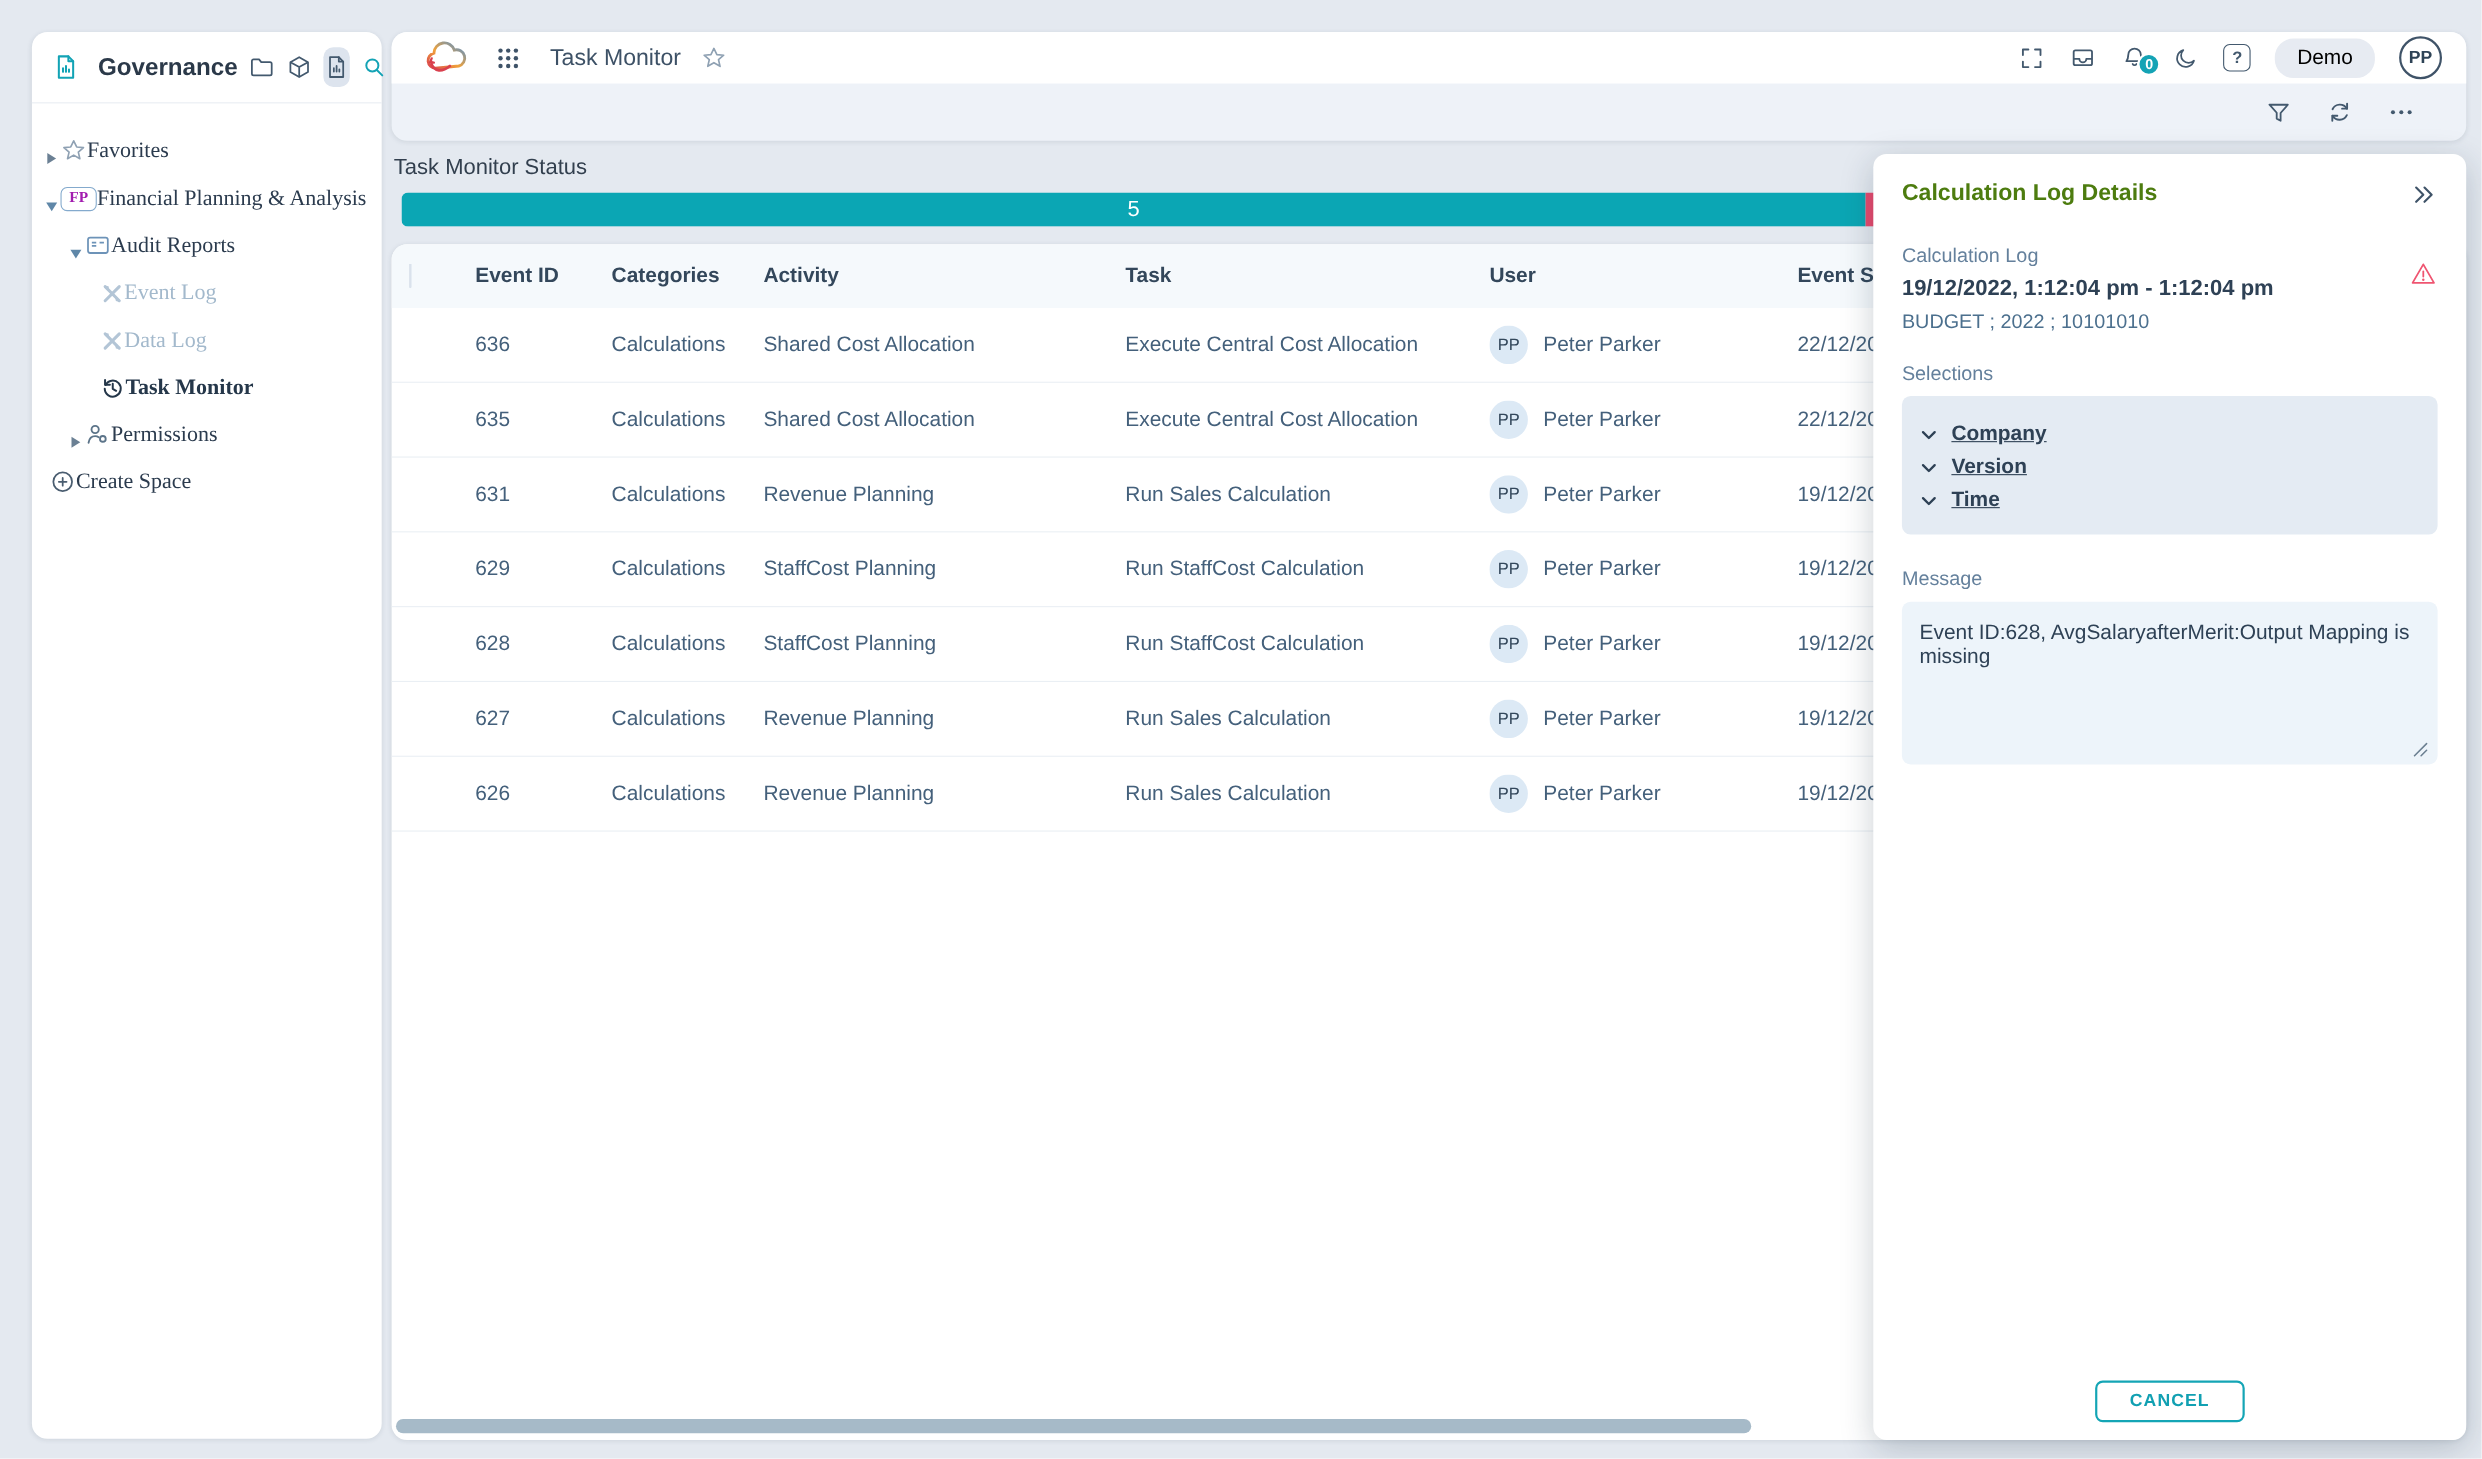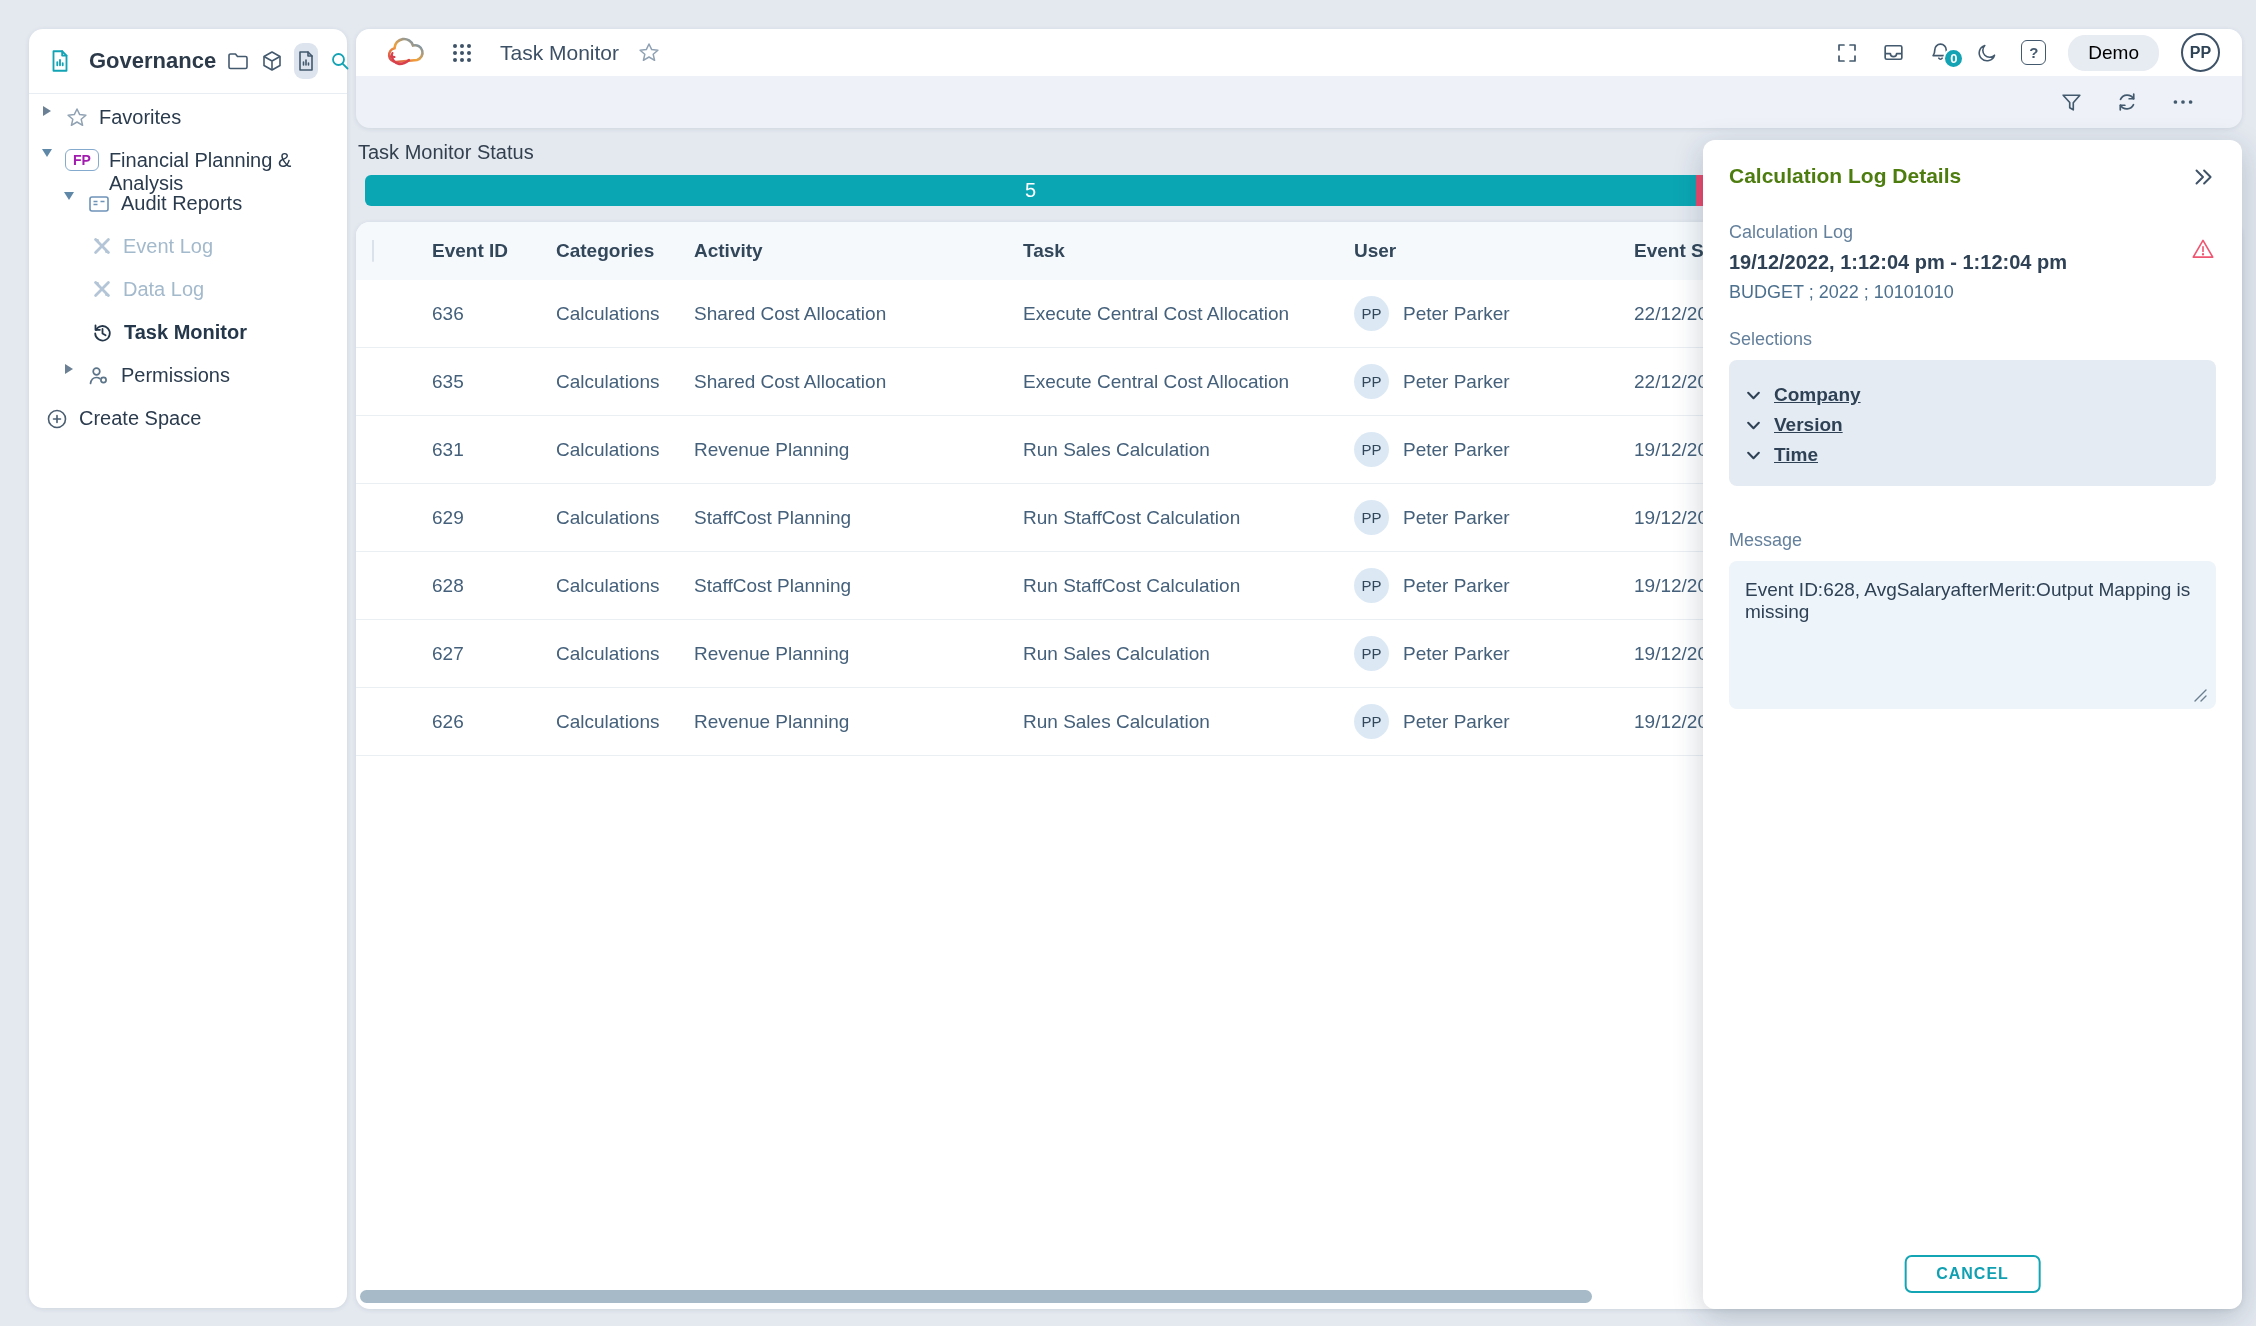--- a/index.html
+++ b/index.html
@@ -21,21 +21,21 @@
     box-shadow:0 1px 5px rgba(30,50,70,.10);
   }
   .sb-header {
     height:65px; display:flex; align-items:center; gap:10px;
     padding:0 14px 0 18px; border-bottom:1px solid #e8edf3;
   }
   .sb-title { font-size:22px; font-weight:700; color:#2b3949; margin-right:auto; margin-left:6px; }
   .sb-hicon { width:36px; height:36px; border-radius:9px; display:flex; align-items:center; justify-content:center; cursor:pointer; }
   .sb-hicon.active { background:#dde4ee; }
   .sb-tree { padding:12px 0 0 10px; }
-  .tree-item { height:43px; display:flex; align-items:flex-start; gap:10px; font-size:20px; color:#2b3b4e; cursor:pointer; }
+  .tree-item { height:43px; display:flex; align-items:flex-end; font-size:20px; color:#2b3b4e; cursor:pointer;font-family:Liberation Serif, serif; }
   .tree-item .caret-slot { width:16px; display:flex; justify-content:center; flex:0 0 16px; }
   .caret-r { width:0;height:0;border-left:8px solid #6b8094;border-top:5px solid transparent;border-bottom:5px solid transparent; }
   .caret-d { width:0;height:0;border-top:8px solid #5f87a8;border-left:5px solid transparent;border-right:5px solid transparent; }
   .lvl2 { padding-left:22px; }
   .lvl3 { padding-left:52px; }
   .tree-item.disabled { color:#a3b9cc; }
   .tree-item.active-item { font-weight:700; color:#25374a; }
   .fp-badge {
     border:1.5px solid #84aacd; color:#a21caf; border-radius:6px;
     font-size:14px; font-weight:700; padding:3px 7px; line-height:1;
@@ -514,21 +514,21 @@
     <div class="sel-row">
       <span class="icon">
         <svg width="17" height="17" viewBox="0 0 16 16" fill="none" stroke="#2e4155" stroke-width="2" stroke-linecap="round" stroke-linejoin="round">
             <path d="M3 5.5l5 5 5-5"></path>
           </svg>
       </span>
       <span>Time</span>
     </div>
   </div>
 
-  <div class="p-label" style="margin-top:44px">Message</div>
+  <div class="p-label" style="margin-top:30px">Message</div>
   <div class="msg-box">
     <span>Event ID:628, AvgSalaryafterMerit:Output Mapping is missing</span>
     <span class="icon resize-handle">
       <svg width="16" height="16" viewBox="0 0 16 16" fill="none" stroke="#6b7f91" stroke-width="1.4" stroke-linecap="round">
           <path d="M3 14L14 3M9 14l5-5"></path>
         </svg>
     </span>
   </div>
 
   <button class="cancel-btn">CANCEL</button>

